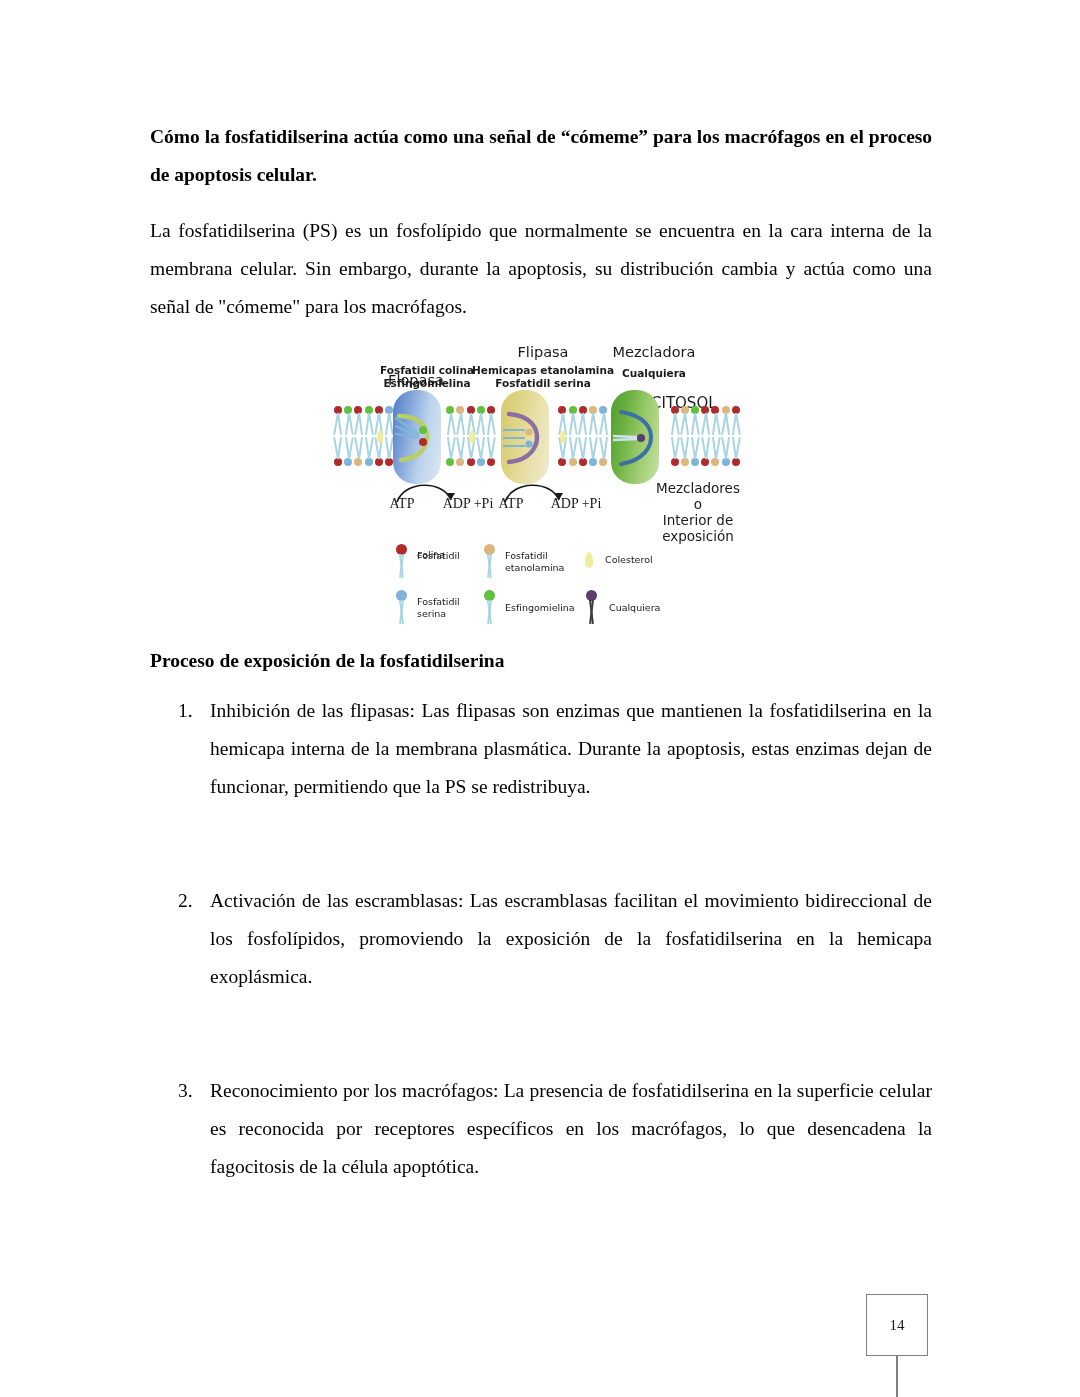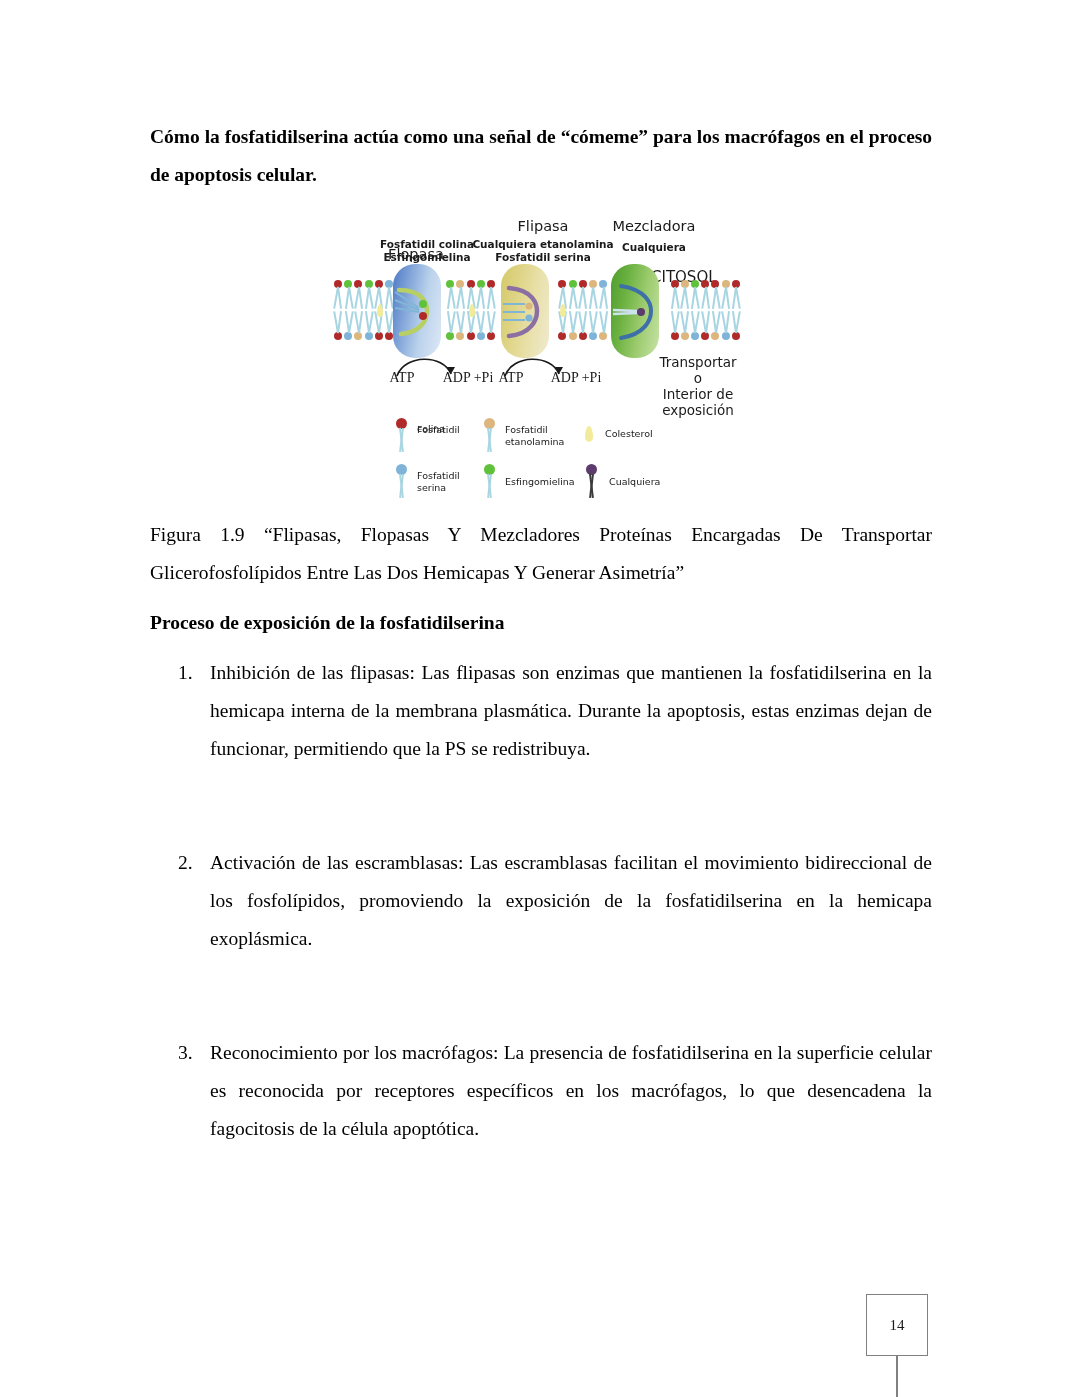--- a/index.html
+++ b/index.html
@@ -207,30 +207,31 @@
 </style>
 </head>
 <body>
 
 <div class="page">
 
   <div class="content">
 
     <h1 class="doc-heading">Cómo la fosfatidilserina actúa como una señal de “cómeme” para los macrófagos en el proceso de apoptosis celular.</h1>
 
+    <p class="body-par">La fosfatidilserina (PS) es un fosfolípido que normalmente se encuentra en la cara interna de la membrana celular. Sin embargo, durante la apoptosis, su distribución cambia y actúa como una señal de "cómeme" para los macrófagos.</p>
 
     <div class="figure-wrap">
       <div class="figure">
 
         <div class="fig-title t-main" style="left:20px; top:6px; width:130px;margin-top:28px;">Flopasa</div>
         <div class="fig-title t-sub" style="left:26px; top:26px; width:140px;">Fosfatidil colina</div>
         <div class="fig-title t-sub" style="left:26px; top:39px; width:140px;">Esfingomielina</div>
 
         <div class="fig-title t-main" style="left:147px; top:6px; width:130px;">Flipasa</div>
-        <div class="fig-title t-sub" style="left:137px; top:26px; width:150px;">Cualquiera etanolamina</div>
+        <div class="fig-title t-sub" style="left:137px; top:26px; width:150px;">Hemicapas etanolamina</div>
         <div class="fig-title t-sub" style="left:137px; top:39px; width:150px;">Fosfatidil serina</div>
 
         <div class="fig-title t-main" style="left:258px; top:6px; width:130px;">Mezcladora</div>
         <div class="fig-title t-sub" style="left:258px; top:29px; width:130px;">Cualquiera</div>
 
         <div class="fig-title t-big" style="left:320px; top:56px; width:100px; text-align:left;">CITOSOL</div>
 
         <div class="membrane" id="bilayer">
             <div class="lipid-col" style="left: 1px;">
               <div class="head" style="background: rgb(176, 42, 42); left: 0px; top: 0px;"></div>
@@ -459,21 +460,21 @@
         <div class="fig-title t-atp" style="left:46px; top:158px; width:50px;">ATP</div>
         <div class="fig-title t-atp" style="left:92px; top:158px; width:90px;">ADP +Pi</div>
 
         <svg style="position:absolute;left:166px;top:140px;" width="120" height="28">
           <path d="M8 24 C 16 2, 54 2, 62 22" fill="none" stroke="#1a1a1a" stroke-width="1.7"></path>
           <path d="M62 22 l -4 -7 l 8 0 z" fill="#1a1a1a"></path>
         </svg>
         <div class="fig-title t-atp" style="left:155px; top:158px; width:50px;">ATP</div>
         <div class="fig-title t-atp" style="left:200px; top:158px; width:90px;">ADP +Pi</div>
 
-        <div class="fig-title t-med" style="left:312px; top:142px; width:110px;">Transportar</div>
+        <div class="fig-title t-med" style="left:312px; top:142px; width:110px;">Mezcladores</div>
         <div class="fig-title t-med" style="left:312px; top:158px; width:110px;">o</div>
         <div class="fig-title t-med" style="left:312px; top:174px; width:110px;">Interior de</div>
         <div class="fig-title t-med" style="left:312px; top:190px; width:110px;">exposición</div>
 
         <div class="legend-item" style="left:62px; top:206px;">
           <div class="lipid-icon">
             <div class="li-head" style="background:#b02a2a;"></div>
               <div class="li-t1"></div>
               <div class="li-t2"></div>
           </div>
@@ -520,21 +521,20 @@
             <div class="li-head" style="background:#5c3b6e;"></div>
             <div class="li-t1" style="background:#3a3a3a;"></div>
             <div class="li-t2" style="background:#3a3a3a;"></div>
           </div>
           <div class="fig-title t-leg" style="position:absolute;left:26px;top:12px;width:90px;">Cualquiera</div>
         </div>
 
       </div>
     </div>
 
-    <p class="caption">Figura 1.9 “Flipasas, Flopasas Y Mezcladores Proteínas Encargadas De Transportar Glicerofosfolípidos Entre Las Dos Hemicapas Y Generar Asimetría”</p>
 
 
     <h2 class="sub-heading">Proceso de exposición de la fosfatidilserina</h2>
 
     <ol class="steps">
       <li class="gap-extra">Inhibición de las flipasas: Las flipasas son enzimas que mantienen la fosfatidilserina en la hemicapa interna de la membrana plasmática. Durante la apoptosis, estas enzimas dejan de funcionar, permitiendo que la PS se redistribuya.</li>
       <li class="gap-extra">Activación de las escramblasas: Las escramblasas facilitan el movimiento bidireccional de los fosfolípidos, promoviendo la exposición de la fosfatidilserina en la hemicapa exoplásmica.</li>
       <li>Reconocimiento por los macrófagos: La presencia de fosfatidilserina en la superficie celular es reconocida por receptores específicos en los macrófagos, lo que desencadena la fagocitosis de la célula apoptótica.</li>
     </ol>
 

